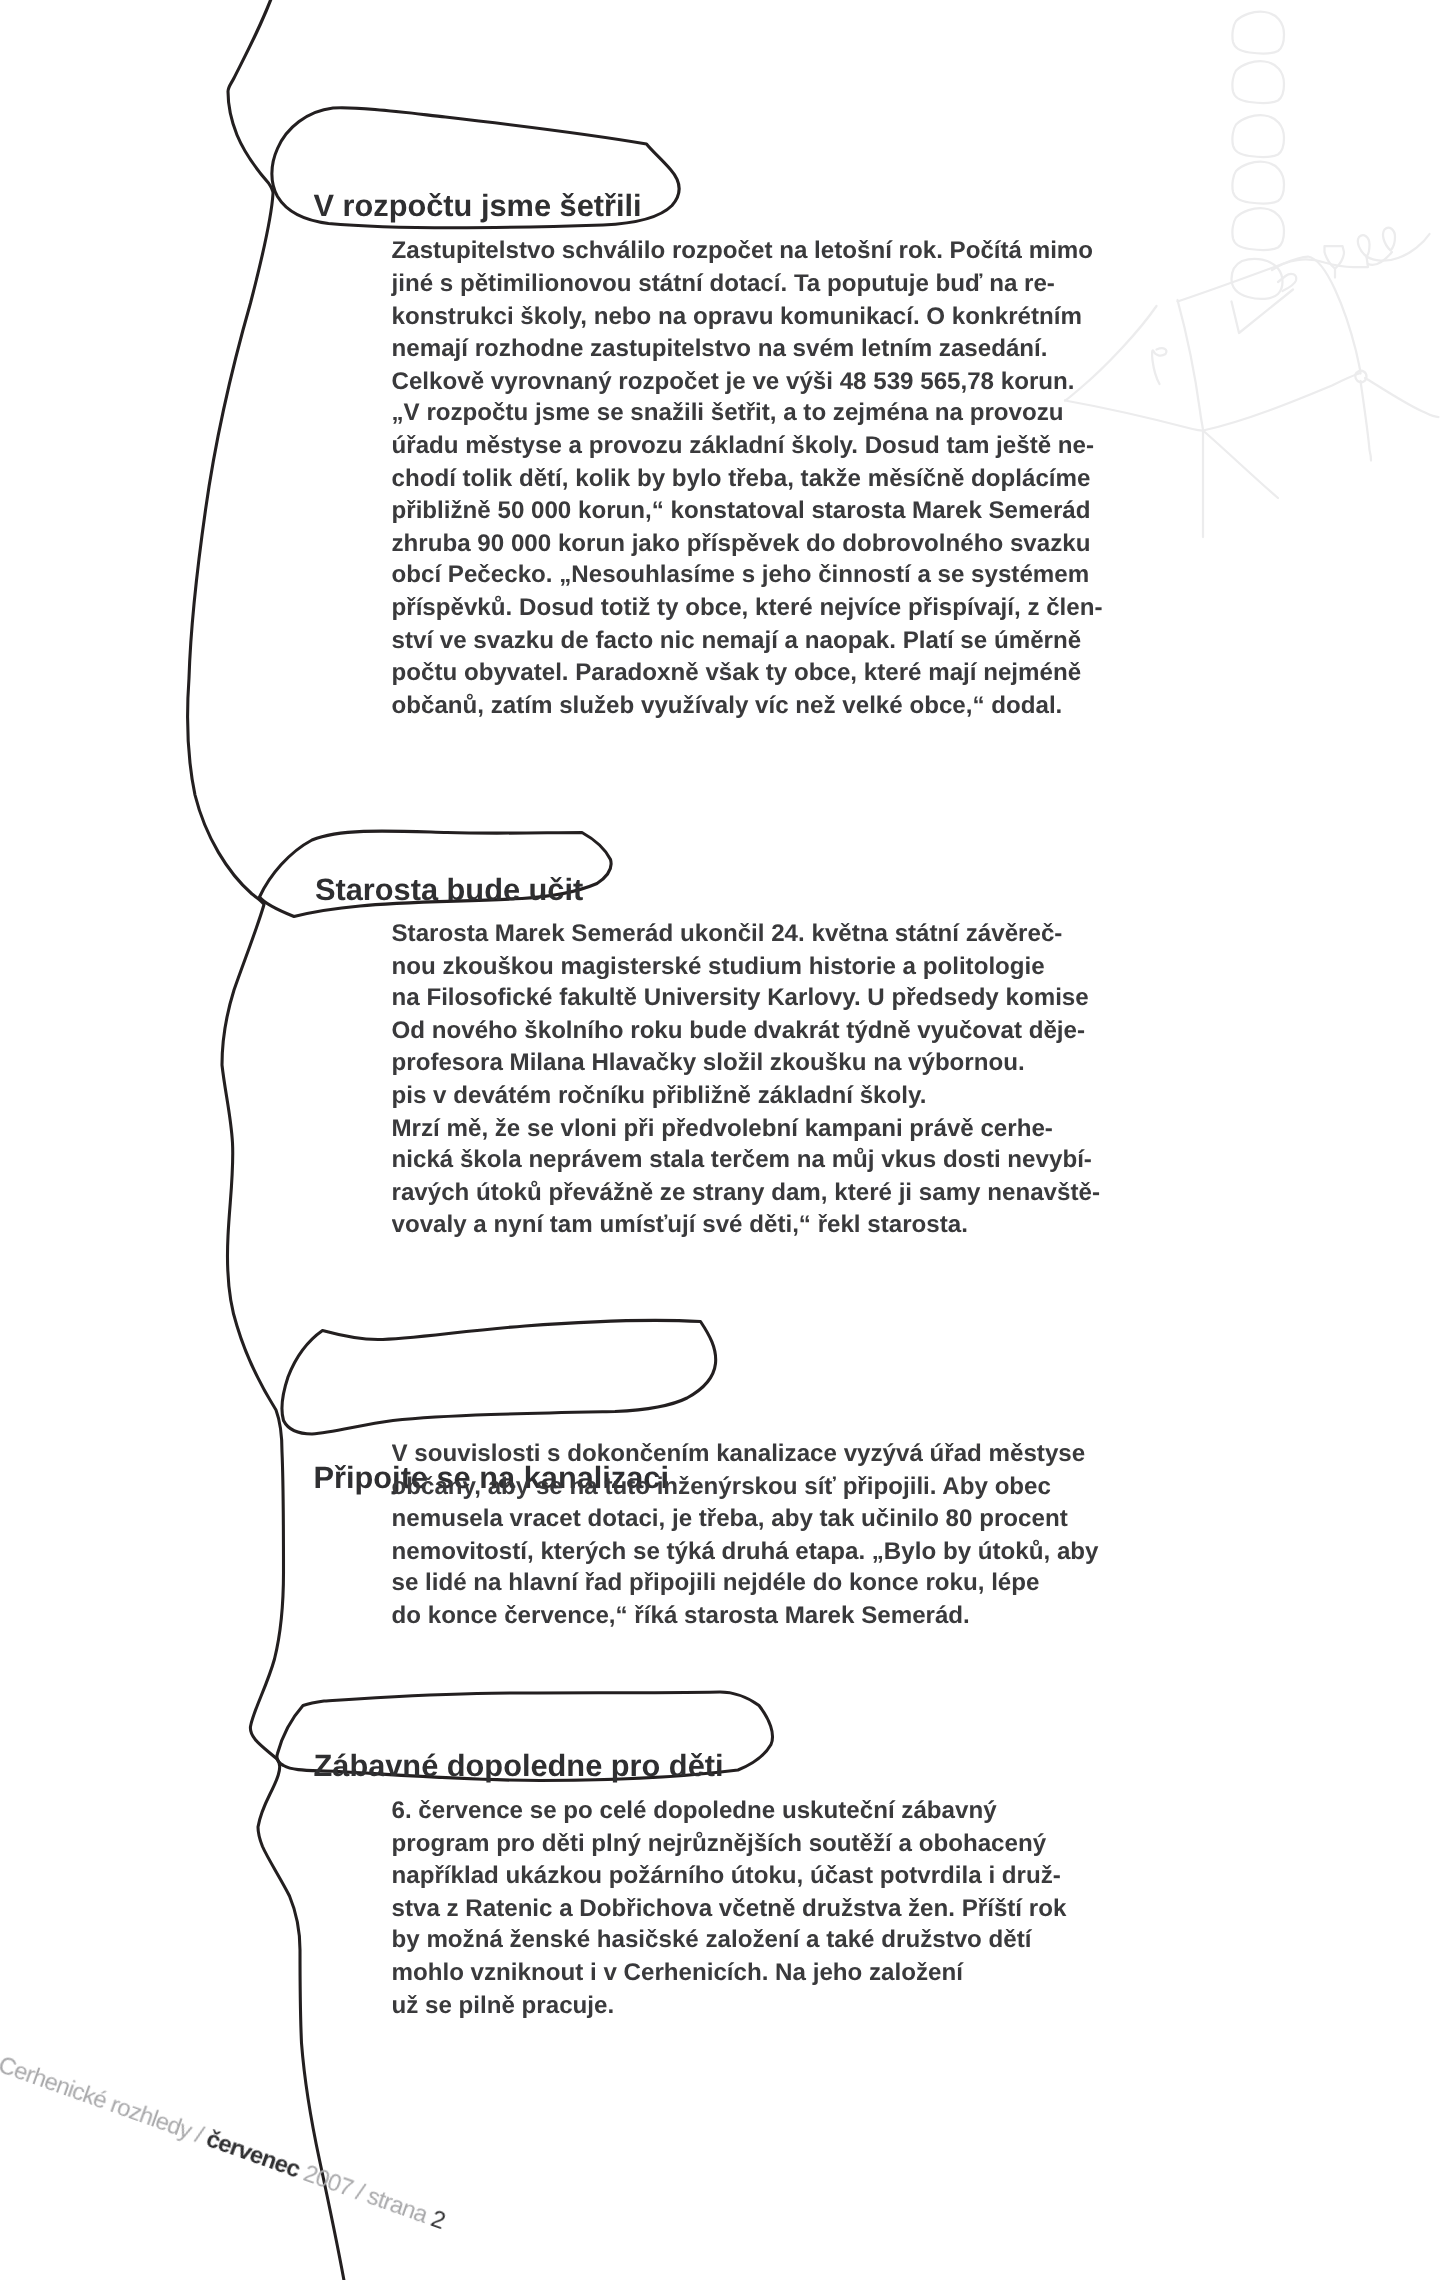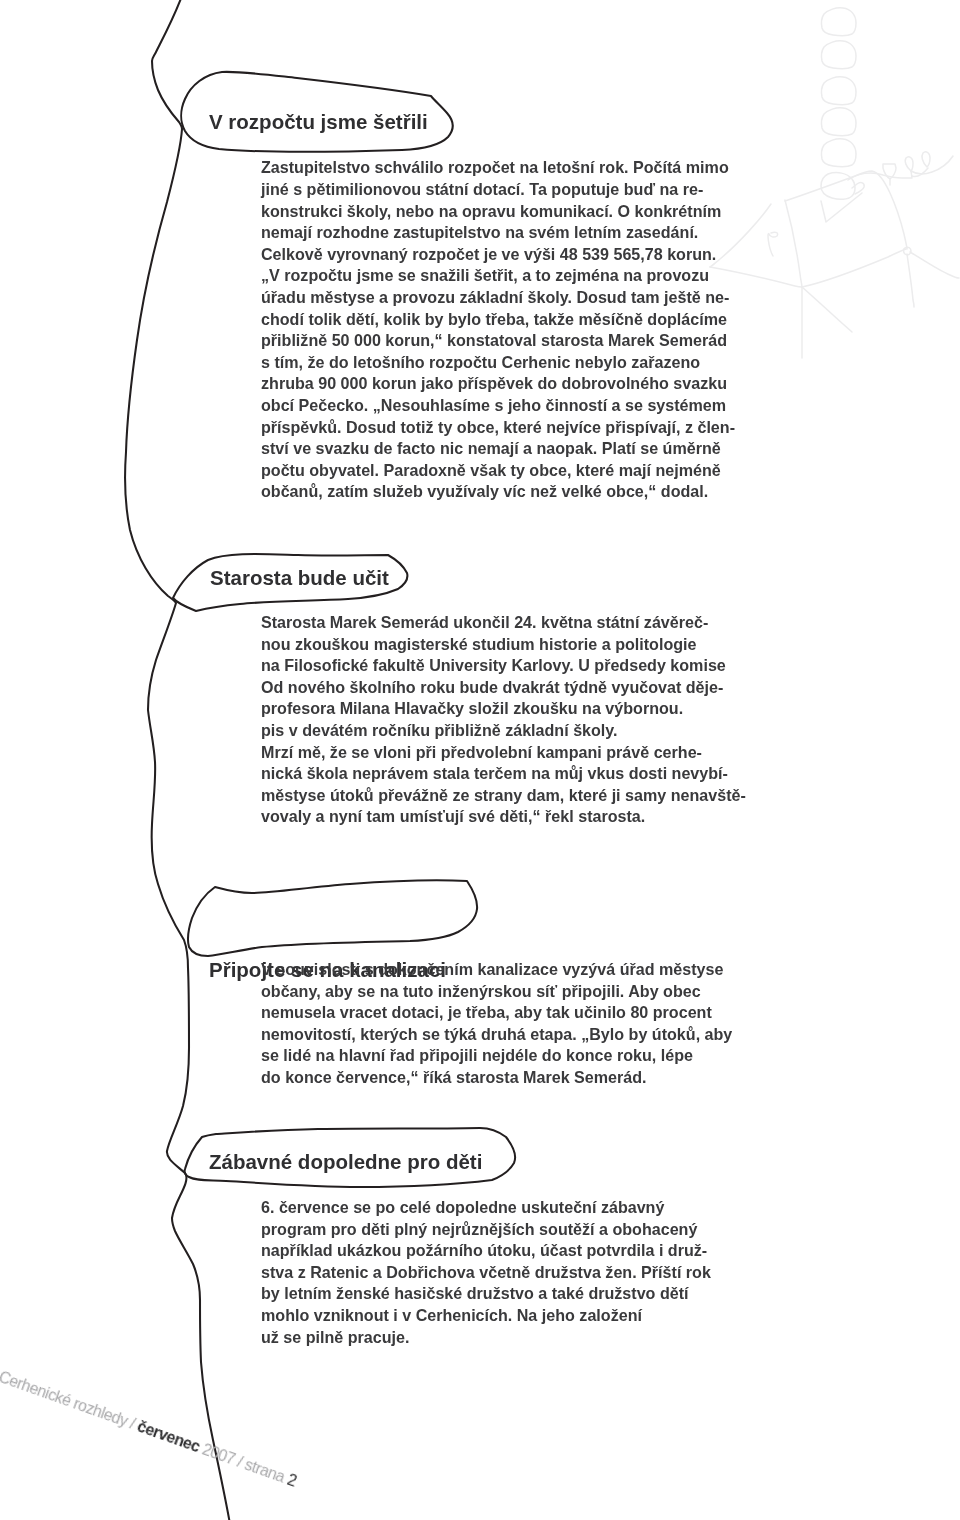--- a/index.html
+++ b/index.html
@@ -1,21 +1,21 @@
 <!DOCTYPE html>
 <html><head>
 <meta charset="utf-8">
 <style>
   html,body{margin:0;padding:0;}
   body{width:960px;height:1520px;background:#ffffff;position:relative;overflow:hidden;
        font-family:"Liberation Sans",sans-serif;-webkit-font-smoothing:antialiased;}
   .page{position:absolute;inset:0;}
   svg.deco{position:absolute;top:0;left:0;width:960px;height:1520px;pointer-events:none;}
   .hd{position:absolute;font-weight:bold;color:#2f2f31;font-size:20.5px;line-height:22px;white-space:nowrap;
-      transform:translateZ(0);}
+      transform:translateZ(0);margin-top:16px;}
   .bd{position:absolute;color:#3a3a3c;font-size:16.1px;line-height:21.6px;white-space:nowrap;
       transform:translateZ(0);}
   .bd .ln{white-space:nowrap;font-weight:bold;}
   .footer{position:absolute;left:2px;top:1369px;transform-origin:0 0;transform:rotate(19.6deg) translateZ(0);
           font-size:15.9px;letter-spacing:-0.5px;white-space:nowrap;line-height:1;}
   .fmuted{color:#a9a9ab;}
   .fdark{color:#2f2f31;font-weight:bold;}
   .fdark2{color:#2f2f31;}
 </style>
 </head>
@@ -66,42 +66,41 @@
     <div class="bd" style="left:261px;top:157.4px;">
         <div class="ln">Zastupitelstvo schválilo rozpočet na letošní rok. Počítá mimo</div>
         <div class="ln">jiné s pětimilionovou státní dotací. Ta poputuje buď na re-</div>
         <div class="ln">konstrukci školy, nebo na opravu komunikací. O konkrétním</div>
         <div class="ln">nemají rozhodne zastupitelstvo na svém letním zasedání.</div>
         <div class="ln">Celkově vyrovnaný rozpočet je ve výši 48 539 565,78 korun.</div>
         <div class="ln">„V rozpočtu jsme se snažili šetřit, a to zejména na provozu</div>
         <div class="ln">úřadu městyse a provozu základní školy. Dosud tam ještě ne-</div>
         <div class="ln">chodí tolik dětí, kolik by bylo třeba, takže měsíčně doplácíme</div>
         <div class="ln">přibližně 50 000 korun,“ konstatoval starosta Marek Semerád</div>
-        <div class="ln">s tím, že do letošního rozpočtu Cerhenic nebylo zařazeno</div>
         <div class="ln">zhruba 90 000 korun jako příspěvek do dobrovolného svazku</div>
         <div class="ln">obcí Pečecko. „Nesouhlasíme s jeho činností a se systémem</div>
         <div class="ln">příspěvků. Dosud totiž ty obce, které nejvíce přispívají, z člen-</div>
         <div class="ln">ství ve svazku de facto nic nemají a naopak. Platí se úměrně</div>
         <div class="ln">počtu obyvatel. Paradoxně však ty obce, které mají nejméně</div>
         <div class="ln">občanů, zatím služeb využívaly víc než velké obce,“ dodal.</div>
       </div>
   </div>
 
   <div class="article">
     <div class="hd" style="left:210px;top:567px;">Starosta bude učit</div>
     <div class="bd" style="left:261px;top:612px;">
         <div class="ln">Starosta Marek Semerád ukončil 24. května státní závěreč-</div>
         <div class="ln">nou zkouškou magisterské studium historie a politologie</div>
         <div class="ln">na Filosofické fakultě University Karlovy. U předsedy komise</div>
         <div class="ln">Od nového školního roku bude dvakrát týdně vyučovat děje-</div>
         <div class="ln">profesora Milana Hlavačky složil zkoušku na výbornou.</div>
         <div class="ln">pis v devátém ročníku přibližně základní školy.</div>
         <div class="ln">Mrzí mě, že se vloni při předvolební kampani právě cerhe-</div>
         <div class="ln">nická škola neprávem stala terčem na můj vkus dosti nevybí-</div>
-        <div class="ln">městyse útoků převážně ze strany dam, které ji samy nenavště-</div>
+        <div class="ln">ravých útoků převážně ze strany dam, které ji samy nenavště-</div>
         <div class="ln">vovaly a nyní tam umísťují své děti,“ řekl starosta.</div>
       </div>
   </div>
 
   <div class="article">
     <div class="hd" style="left:209px;top:959px;">Připojte se na kanalizaci</div>
     <div class="bd" style="left:261px;top:959px;">
         <div class="ln">V souvislosti s dokončením kanalizace vyzývá úřad městyse</div>
         <div class="ln">občany, aby se na tuto inženýrskou síť připojili. Aby obec</div>
         <div class="ln">nemusela vracet dotaci, je třeba, aby tak učinilo 80 procent</div>
@@ -111,21 +110,21 @@
       </div>
   </div>
 
   <div class="article">
     <div class="hd" style="left:209px;top:1151px;">Zábavné dopoledne pro děti</div>
     <div class="bd" style="left:261px;top:1197px;">
         <div class="ln">6. července se po celé dopoledne uskuteční zábavný</div>
         <div class="ln">program pro děti plný nejrůznějších soutěží a obohacený</div>
         <div class="ln">například ukázkou požárního útoku, účast potvrdila i druž-</div>
         <div class="ln">stva z Ratenic a Dobřichova včetně družstva žen. Příští rok</div>
-        <div class="ln">by letním ženské hasičské družstvo a také družstvo dětí</div>
+        <div class="ln">by možná ženské hasičské založení a také družstvo dětí</div>
         <div class="ln">mohlo vzniknout i v Cerhenicích. Na jeho založení</div>
         <div class="ln">už se pilně pracuje.</div>
       </div>
   </div>
 
   <div class="footer">
     <span class="fmuted">Cerhenické rozhledy / </span><span class="fdark">červenec</span><span class="fmuted"> 2007 / strana </span><span class="fdark2">2</span>
   </div>
 
 </div>

